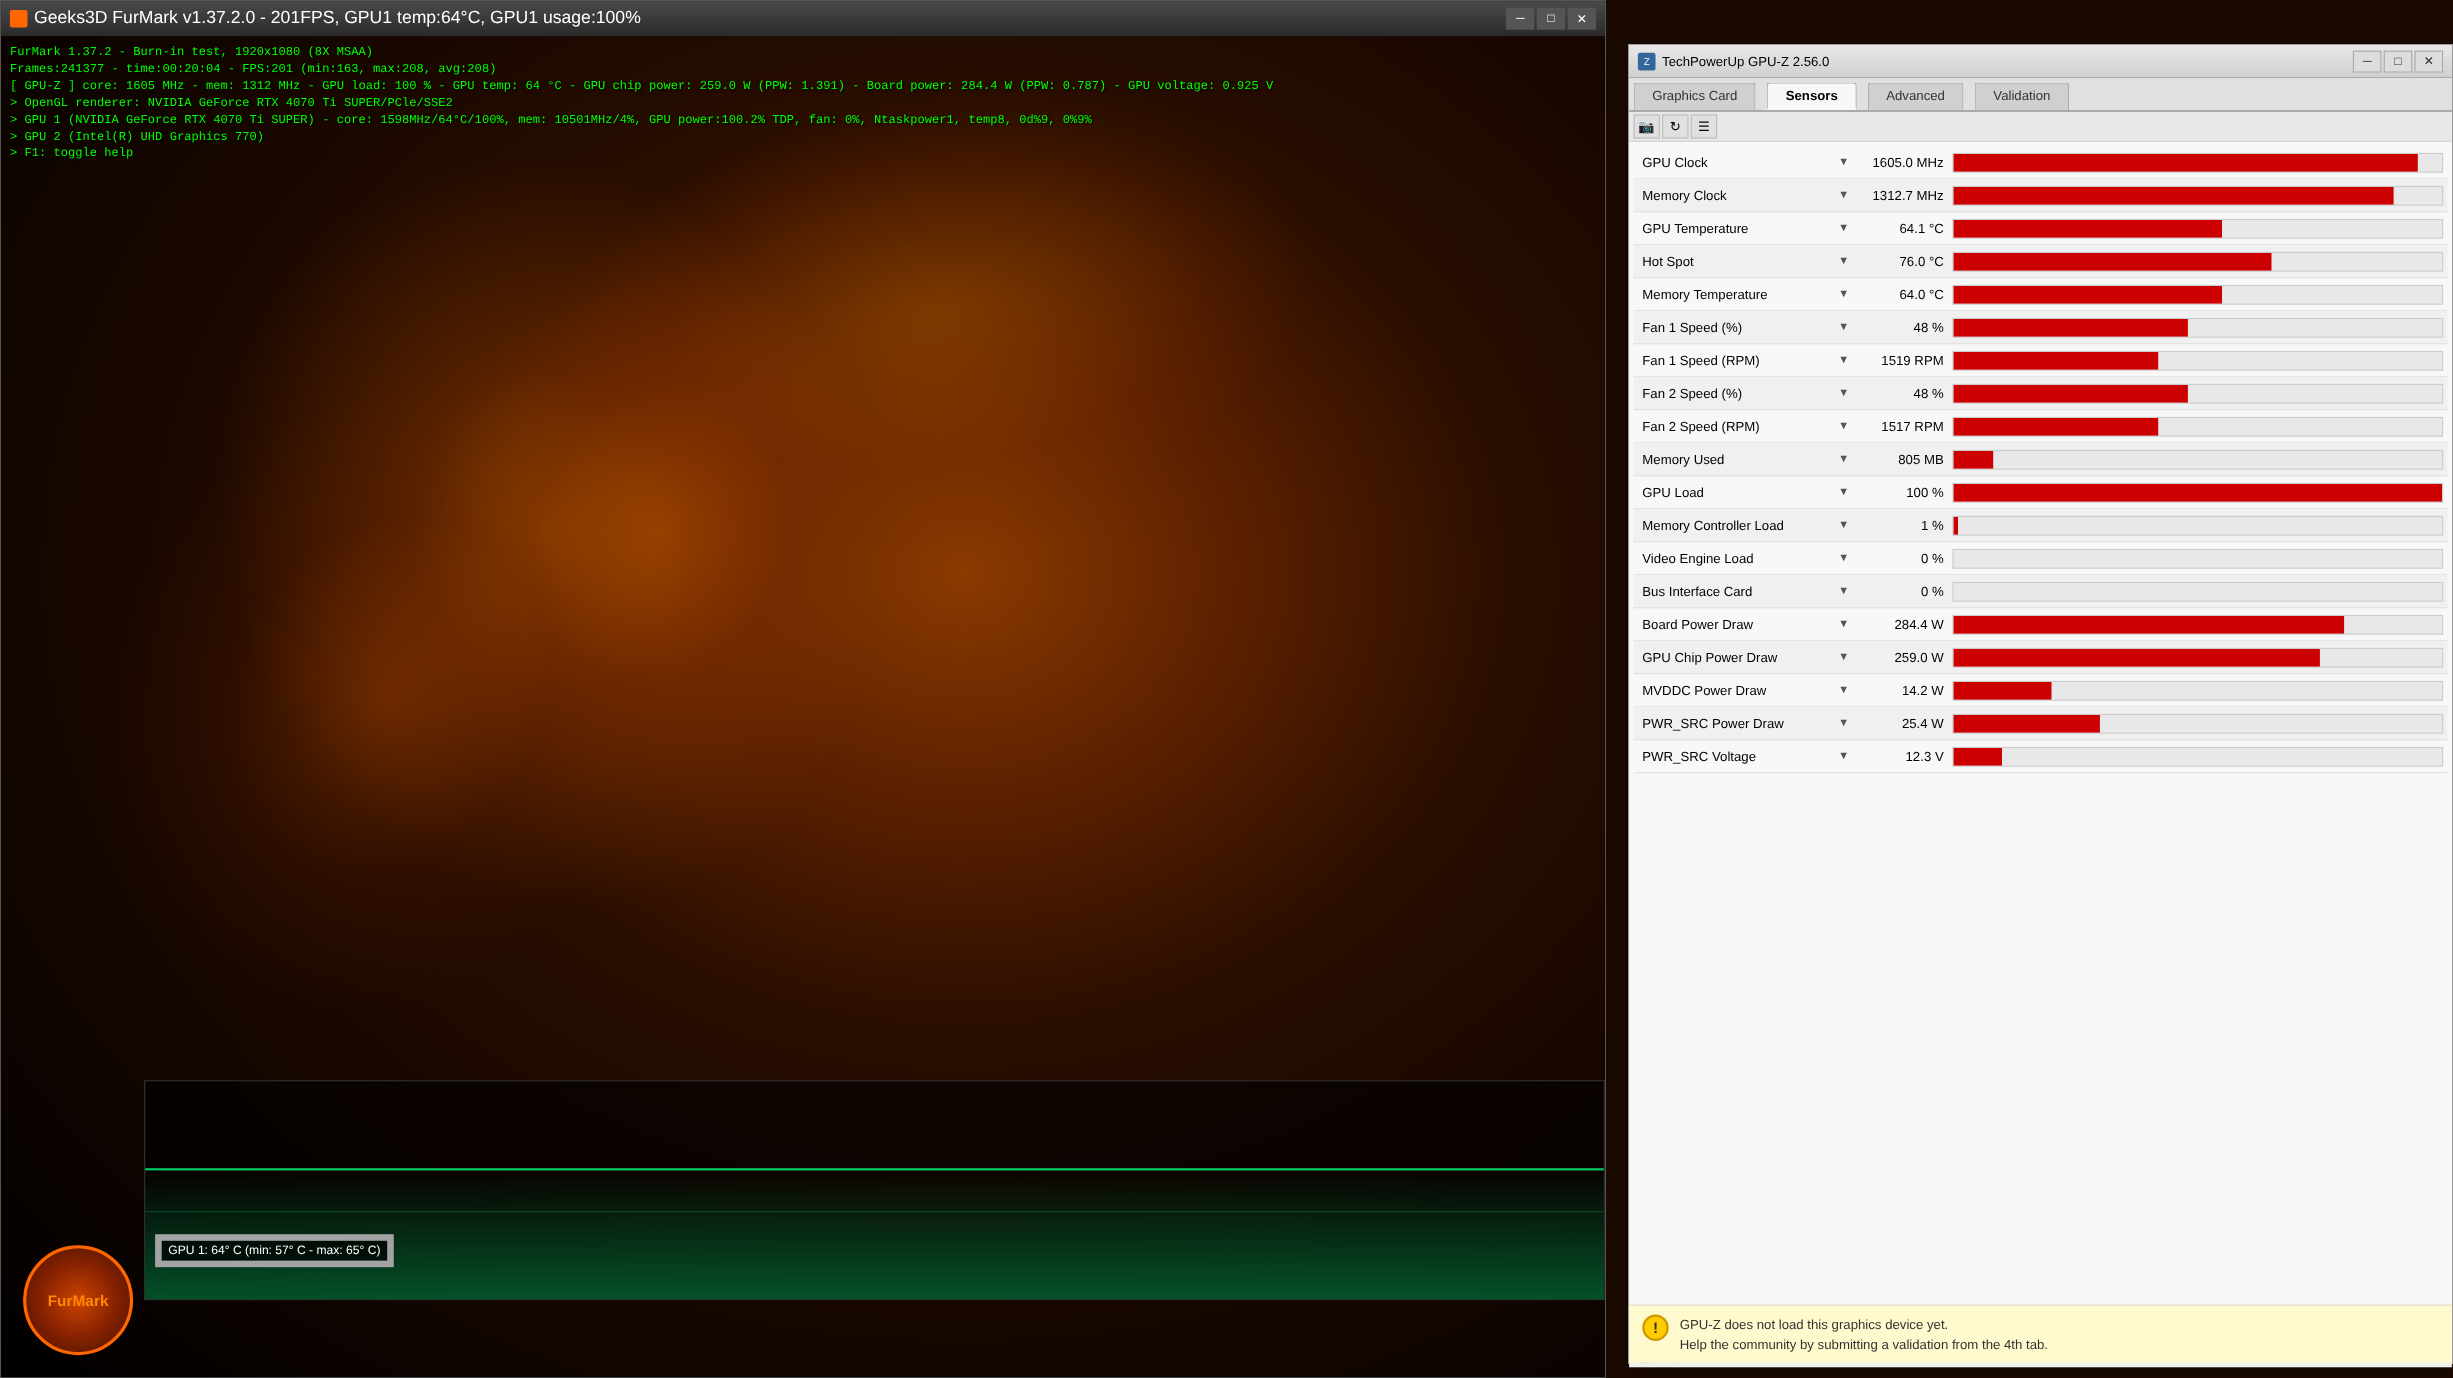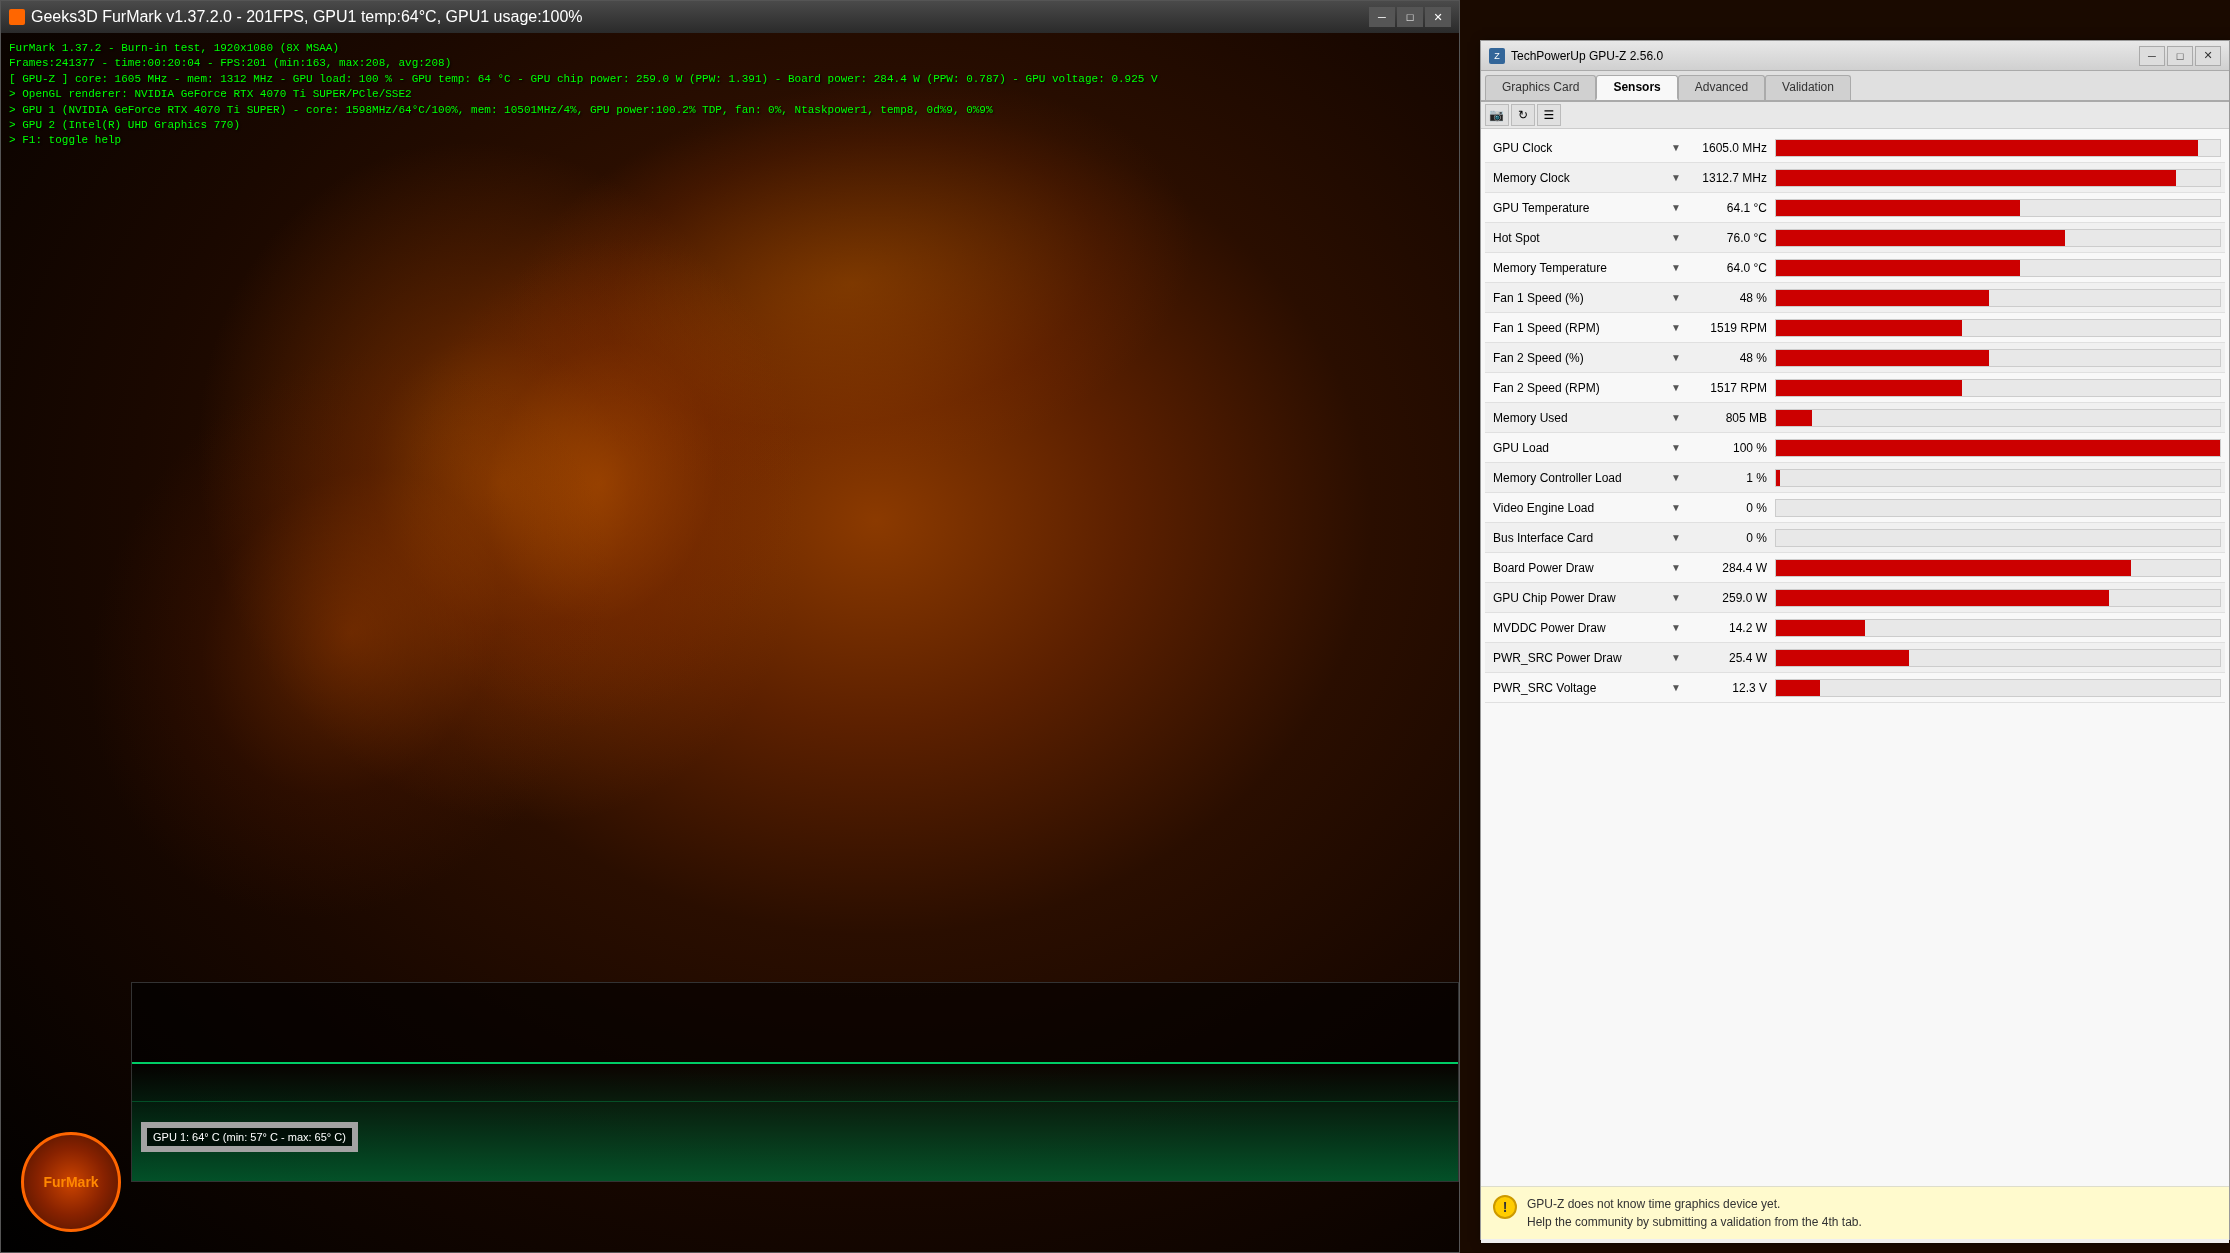--- a/index.html
+++ b/index.html
@@ -196,21 +196,21 @@
       padding-left: 4px;
     }
 
     .gpuz-tab {
       padding: 4px 16px;
       font-size: 12px;
       background: #d0d0d0;
       border: 1px solid #aaa;
       border-bottom: none;
       cursor: pointer;
-      margin-right: 0;
+      margin-right: 10px;
       border-radius: 3px 3px 0 0;
       color: #333;
     }
 
     .gpuz-tab.active {
       background: #f8f8f8;
       border-bottom: 2px solid #f8f8f8;
       font-weight: bold;
       color: #000;
     }
@@ -648,17 +648,17 @@
   </div>
 
   <div style="padding:4px 8px;background:#f0f0f0;border-top:1px solid #ccc;display:flex;align-items:center;">
     <input type="checkbox" style="margin-right: 4px;">
     <label style="font-size:12px;">Log to file</label>
   </div>
 
   <div class="gpuz-notification">
     <div class="gpuz-notification-icon">!</div>
     <div class="gpuz-notification-text">
-      <div>GPU-Z does not know time graphics device yet.</div>
+      <div>GPU-Z does not load this graphics device yet.</div>
       <div>Help the community by submitting a validation from the 4th tab.</div>
     </div>
   </div>
 </div>
 
 </body></html>

